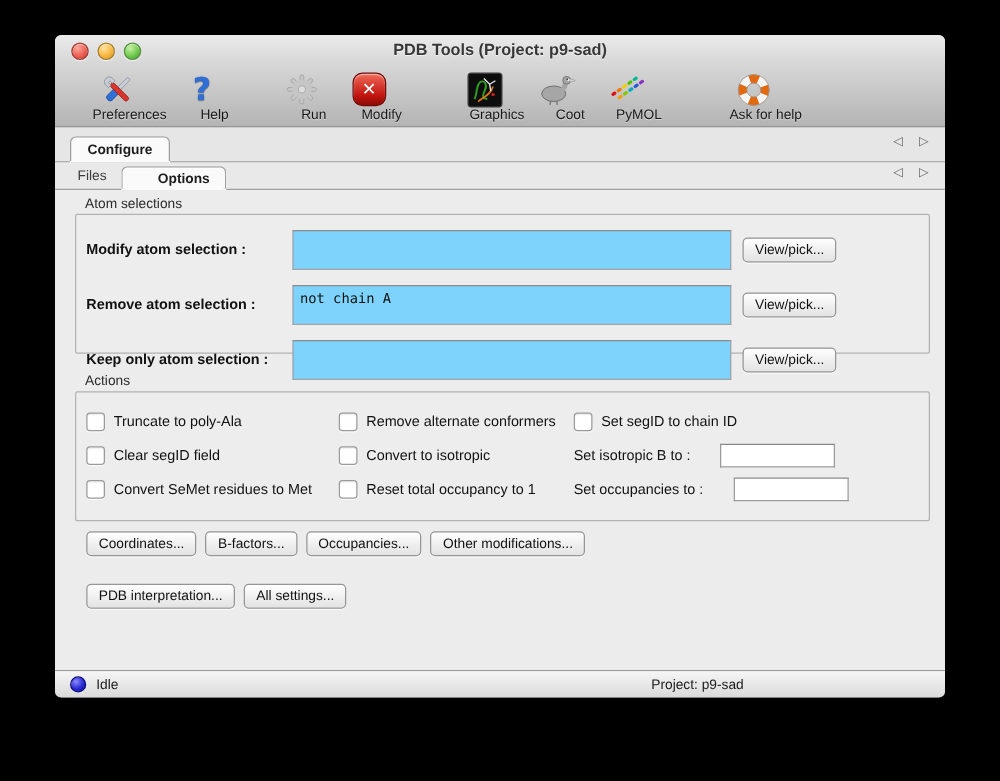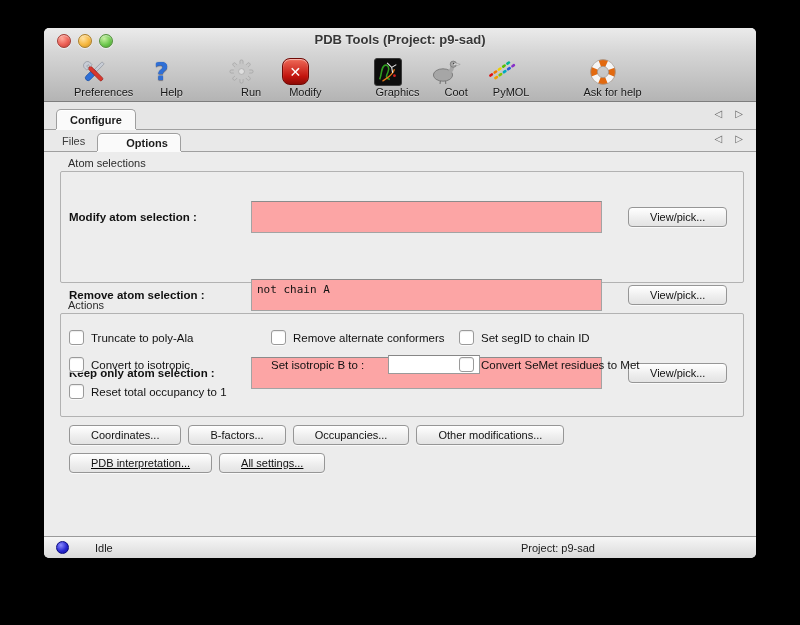--- a/index.html
+++ b/index.html
@@ -43,47 +43,47 @@
     font-size:10px;color:#666;font-family:"DejaVu Sans",sans-serif;}
   
   .content{position:relative;background:#ececec;height:391px;}
   .grouplabel{font-size:11px;color:#2b2b2b;margin:5px 0 2px 24px;}
   .gbox{margin:0 12px 0 16px;width:684px;border:1px solid #b2b2b2;border-radius:2px;background:#ededed;
     box-sizing:border-box;}
   .gbox1{height:112px;padding:12px 8px 0 8px;}
   .gbox2{height:104px;padding:10px 8px 0 8px;}
   .frow{display:flex;align-items:center;margin-bottom:12px;}
   .flabel{width:165px;font-size:11.5px;font-weight:700;color:#111;flex:0 0 165px;}
-  .tfield{width:351px;height:32px;flex:0 0 351px;box-sizing:border-box;background:#fca5a5;
+  .tfield{width:351px;height:32px;flex:0 0 351px;box-sizing:border-box;background:#7dd3fc;
     border:1px solid #a3a3a3;border-top-color:#8b8b8b;resize:none;outline:none;
     font-family:"DejaVu Sans Mono","Liberation Mono",monospace;font-size:11px;color:#111;
-    padding:3px 5px;margin:17px;}
+    padding:3px 5px;margin:0;}
   .btn{background:linear-gradient(#ffffff,#ededed 60%,#e3e3e3);border:1px solid #969696;border-radius:4px;
-    font-size:11px;color:#111;padding:3px 21px;box-shadow:0 1px 0 rgba(255,255,255,.7);
+    font-size:11px;color:#111;padding:3px 9px;box-shadow:0 1px 0 rgba(255,255,255,.7);
     font-family:"Liberation Sans","DejaVu Sans",sans-serif;white-space:nowrap;}
   .viewpick{margin-left:9px;}
   
   .cbgrid{display:grid;grid-template-columns:202px 188px 1fr;align-items:center;row-gap:0;}
   .cbrow{display:flex;align-items:center;height:27px;}
   .cb{width:13px;height:13px;background:#fff;border:1px solid #9a9a9a;border-radius:3px;margin-right:7px;
     box-shadow:inset 0 1px 1px rgba(0,0,0,.08),0 1px 0 rgba(255,255,255,.7);flex:0 0 13px;}
   .cblabel{font-size:11.5px;color:#111;white-space:nowrap;}
   .entryrow{display:flex;align-items:center;height:27px;gap:12px;}
   .entrylabel{font-size:11.5px;color:#111;white-space:nowrap;margin-right:12px;}
   .entry{width:92px;height:19px;box-sizing:border-box;background:#fff;border:1px solid #9a9a9a;
     border-top-color:#868686;font-size:11px;padding:1px 4px;outline:none;
     font-family:"Liberation Sans","DejaVu Sans",sans-serif;}
   .btnrow{display:flex;gap:7px;margin-top:20px;}
-  .btnrow2{margin-top:8px;text-decoration:underline;}
+  .btnrow2{margin-top:22px;}
   
   .statusbar{position:absolute;left:0;right:0;bottom:0;height:21px;background:linear-gradient(#f6f6f6,#dadada);
     border-top:1px solid #9a9a9a;border-radius:0 0 5px 5px;display:flex;align-items:center;}
   .led{width:11px;height:11px;border-radius:50%;margin-left:12px;
     background:radial-gradient(circle at 35% 30%,#8a8aff,#2a2ad0 55%,#0d0da0);border:.5px solid #0a0a80;}
-  .statustext{font-size:11px;color:#1b1b1b;margin-left:26px;}
+  .statustext{font-size:11px;color:#1b1b1b;margin-left:8px;}
   .projecttext{position:absolute;left:477px;font-size:11px;color:#1b1b1b;}
 </style>
 </head>
 <body>
 
 <div class="window">
 
   <div class="titlebar">
     <div class="lights">
       <span class="light close"></span>
@@ -259,34 +259,42 @@
           <span class="cb"></span>
           <span class="cblabel">Remove alternate conformers</span>
         </div>
         <div class="cbrow">
           <span class="cb"></span>
           <span class="cblabel">Set segID to chain ID</span>
         </div>
 
         <div class="cbrow">
           <span class="cb"></span>
+          <span class="cblabel">Clear segID field</span>
+        </div>
+        <div class="cbrow">
+          <span class="cb"></span>
           <span class="cblabel">Convert to isotropic</span>
         </div>
         <div class="entryrow">
           <span class="entrylabel">Set isotropic B to :</span>
           <input class="entry" type="text" value="" style="">
         </div>
 
         <div class="cbrow">
           <span class="cb"></span>
           <span class="cblabel">Convert SeMet residues to Met</span>
         </div>
         <div class="cbrow">
           <span class="cb"></span>
           <span class="cblabel">Reset total occupancy to 1</span>
+        </div>
+        <div class="entryrow">
+          <span class="entrylabel">Set occupancies to :</span>
+          <input class="entry" type="text" value="" style="">
         </div>
       </div>
 
       <div class="btnrow">
         <button class="btn">Coordinates...</button>
         <button class="btn">B-factors...</button>
         <button class="btn">Occupancies...</button>
         <button class="btn">Other modifications...</button>
       </div>
       <div class="btnrow btnrow2">

